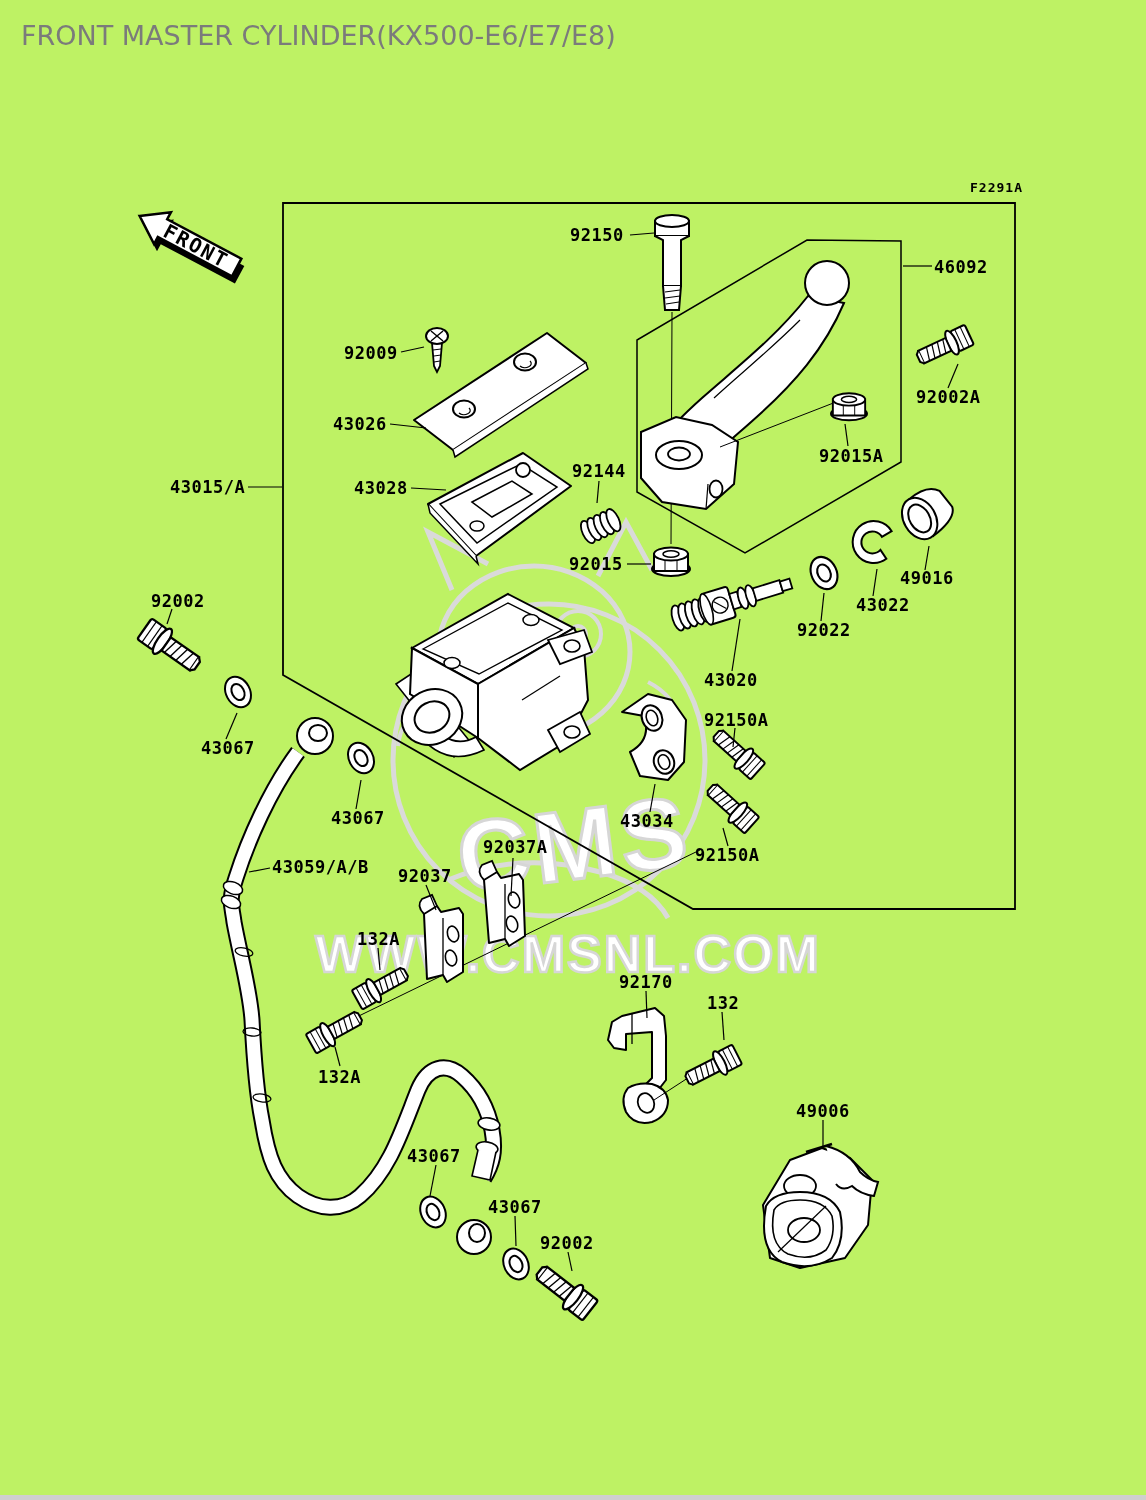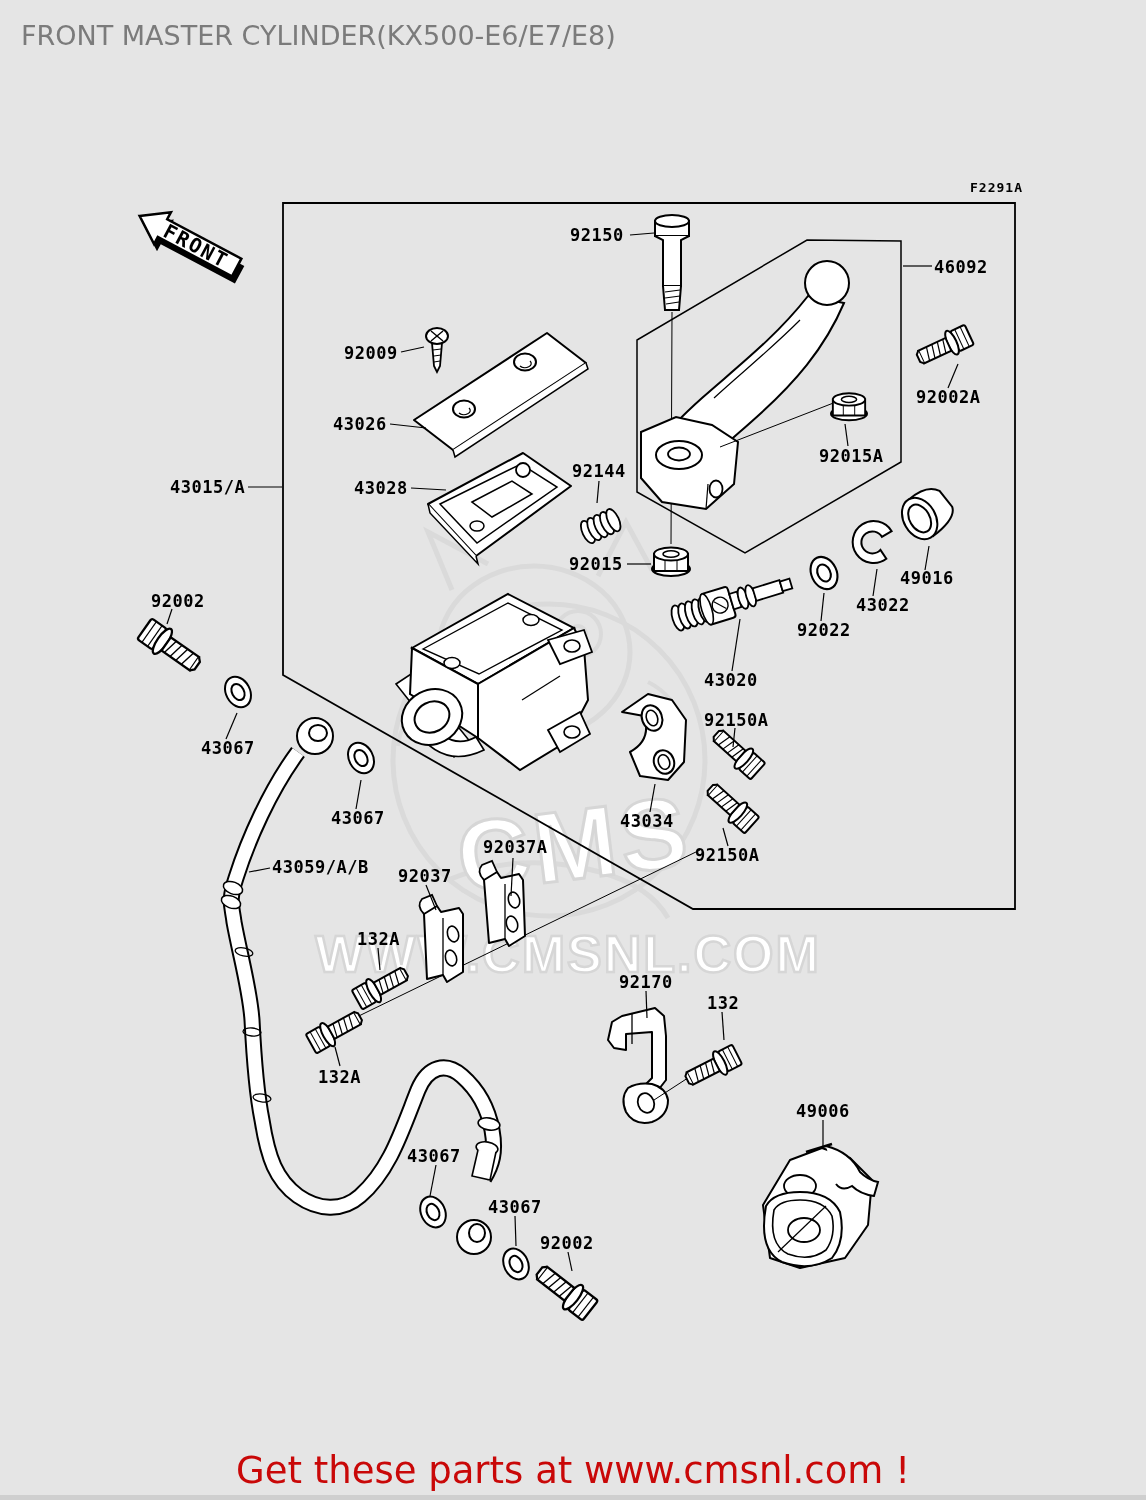--- a/index.html
+++ b/index.html
@@ -1,16 +1,16 @@
 <!DOCTYPE html>
 <html><head>
 <meta charset="utf-8">
 <style>
   html,body{margin:0;padding:0;background:#fff;}
-  #page{position:relative;width:1146px;height:1500px;background:#e5e5e5;overflow:hidden;
+  #page{position:relative;width:1146px;height:1500px;background:#bef264;overflow:hidden;
         font-family:"DejaVu Sans",sans-serif;}
   #page-title{position:absolute;left:21px;top:20px;font-size:27px;color:#7b7b7b;
         font-family:"DejaVu Sans",sans-serif;white-space:nowrap;}
   #footer-link{position:absolute;left:0;right:0;top:1449px;text-align:center;
         font-size:37px;color:#c90808;font-family:"DejaVu Sans",sans-serif;white-space:nowrap;}
   #bottom-strip{position:absolute;left:0;right:0;top:1495px;height:5px;background:#cfcfcf;}
   svg{position:absolute;left:0;top:0;}
   .plabel{font-family:"DejaVu Sans Mono",monospace;font-weight:bold;font-size:17px;
         letter-spacing:0.5px;fill:#000;}
   .plabel-small{font-family:"DejaVu Sans Mono",monospace;font-weight:bold;font-size:13px;
@@ -354,15 +354,14 @@
         <text x="796" y="1117" class="plabel">49006</text>
         <line x1="436" y1="1165" x2="430" y2="1196" class="leader"></line>
         <text x="407" y="1162" class="plabel">43067</text>
         <line x1="515" y1="1216" x2="516" y2="1246" class="leader"></line>
         <text x="488" y="1213" class="plabel">43067</text>
         <line x1="568" y1="1252" x2="572" y2="1271" class="leader"></line>
         <text x="540" y="1249" class="plabel">92002</text>
       </g>
   </svg>
 
-  <div id="footer-link">Get these parts at www.cmsnl.com !</div>
   <div id="bottom-strip"></div>
 </div>
 
 </body></html>

